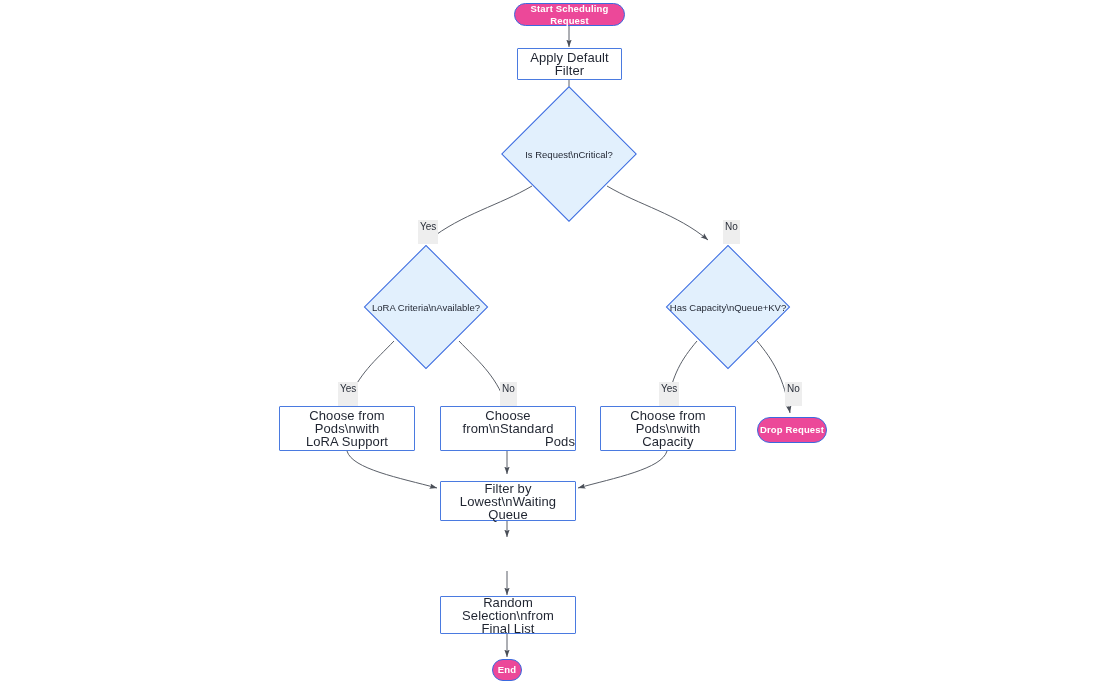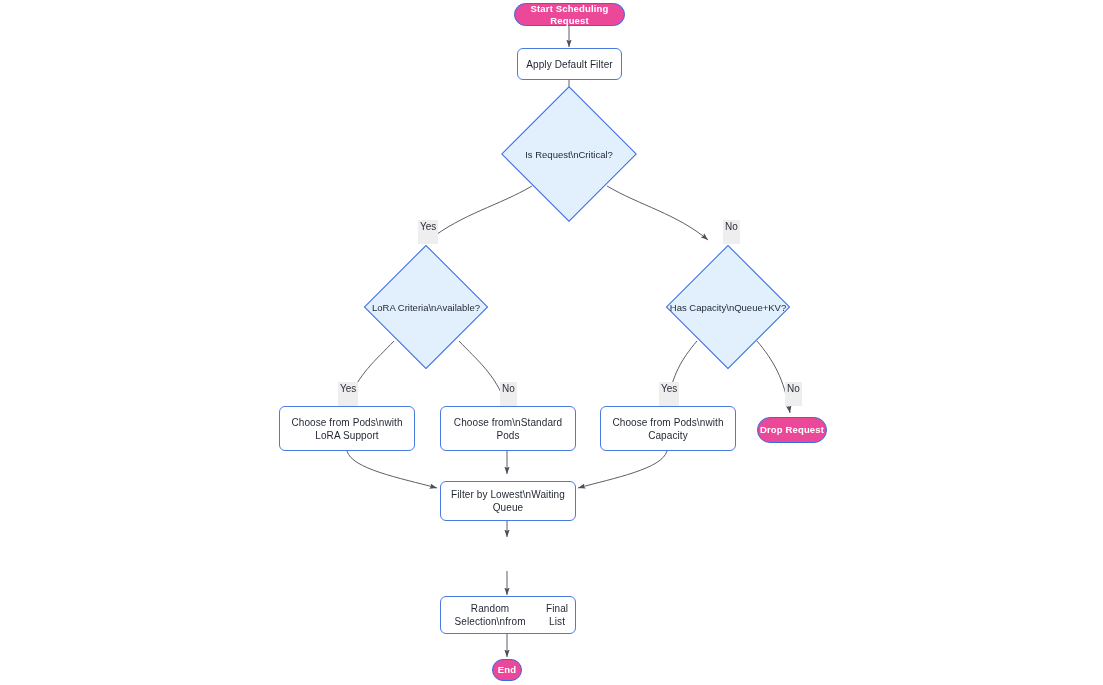--- a/index.html
+++ b/index.html
@@ -35,23 +35,23 @@
     position: absolute;
     box-sizing: border-box;
     display: flex;
     align-items: center;
     justify-content: center;
     text-align: center;
   }
   .node-process {
     background: #ffffff;
     border: 1px solid #4a7ae0;
-    border-radius: 6px;
+    border-radius: 1px;
     color: #1f2430;
-    font-size: 10px;
+    font-size: 13px;
     line-height: 13px;
     letter-spacing: 0.1px;
   }
   .node-terminal {
     background: #ec4899;
     border: 1px solid #3a6ae0;
     border-radius: 40px;
     color: #ffffff;
     font-size: 9.5px;
     font-weight: bold;
@@ -163,38 +163,38 @@
   <div class="edge-label" style="left:338px; top:382px;">Yes</div>
   <div class="edge-label" style="left:500px; top:382px;">No</div>
   <div class="edge-label" style="left:659px; top:382px;">Yes</div>
   <div class="edge-label" style="left:785px; top:382px;">No</div>
 
   <div class="node node-process" style="left:279px; top:406px; width:136px; height:45px; flex-direction:column;">
     <span class="node-label-line">Choose from Pods\nwith</span>
     <span class="node-label-line">LoRA Support</span>
   </div>
 
-  <div class="node node-process" style="left:440px; top:406px; width:136px; height:45px; flex-direction:column;">
+  <div class="node node-process" style="left:440px; top:406px; width:136px; height:45px; flex-direction:column;align-items:flex-end;">
     <span class="node-label-line">Choose from\nStandard</span>
     <span class="node-label-line">Pods</span>
   </div>
 
   <div class="node node-process" style="left:600px; top:406px; width:136px; height:45px; flex-direction:column;">
     <span class="node-label-line">Choose from Pods\nwith</span>
     <span class="node-label-line">Capacity</span>
   </div>
 
   <div class="node node-terminal" style="left:757px; top:417px; width:70px; height:26px;">Drop Request</div>
 
   <div class="node node-process" style="left:440px; top:481px; width:136px; height:40px; flex-direction:column;">
     <span class="node-label-line">Filter by Lowest\nWaiting</span>
     <span class="node-label-line">Queue</span>
   </div>
 
 
-  <div class="node node-process" style="left:440px; top:596px; width:136px; height:38px; flex-direction:row;">
+  <div class="node node-process" style="left:440px; top:596px; width:136px; height:38px; flex-direction:column;">
     <span class="node-label-line">Random Selection\nfrom</span>
     <span class="node-label-line">Final List</span>
   </div>
 
   <div class="node node-terminal" style="left:492px; top:659px; width:30px; height:22px;">End</div>
 
 </div>
 
 </body></html>

